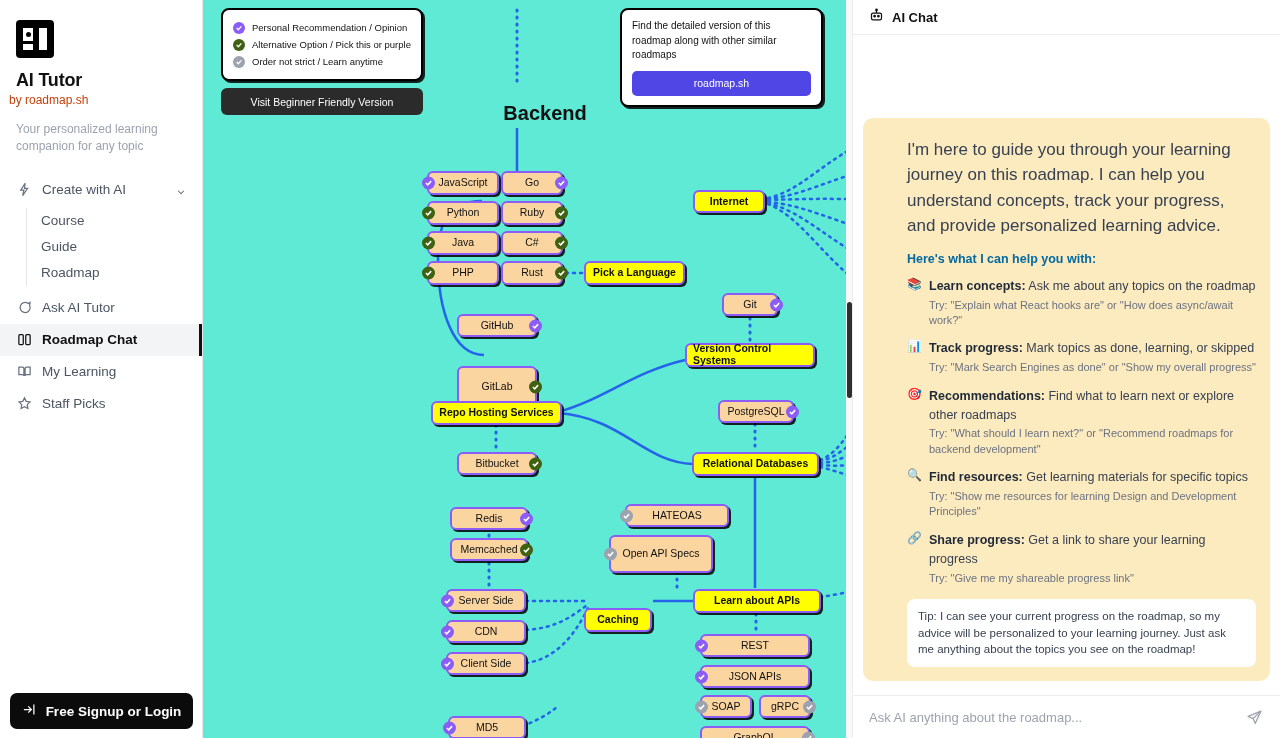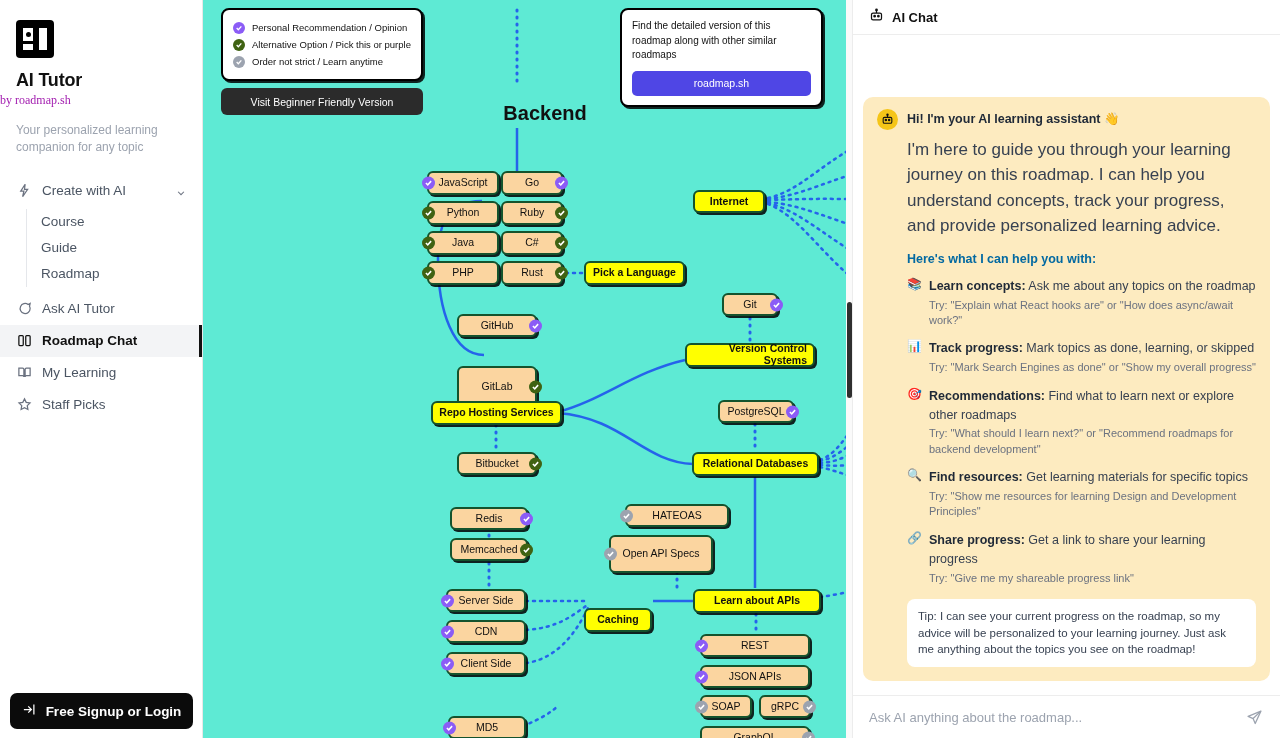--- a/index.html
+++ b/index.html
@@ -18,21 +18,21 @@
   }
   .brand-logo {
     width: 38px; height: 38px; background: #000; border-radius: 4px;
     margin: 4px 0 0 16px; position: relative;
   }
   .brand-logo .lg-l { position:absolute; left:7px; top:8px; width:10px; height:22px; background:#fff; }
   .brand-logo .lg-l:before{content:"";position:absolute;left:2.5px;top:4px;width:5px;height:5px;background:#000;border-radius:50%;}
   .brand-logo .lg-l:after{content:"";position:absolute;left:0px;top:13px;width:10px;height:3px;background:#000;}
   .brand-logo .lg-r { position:absolute; right:7px; top:8px; width:8px; height:22px; background:#fff; }
   .brand-title { font-size: 18px; font-weight: bold; color: #111; margin: 12px 0 0 16px; letter-spacing:-.2px;}
-  .brand-sub { font-size: 12px; color: #a21caf; margin: 2px 0 0 0; font-family: Liberation Serif, serif; }
+  .brand-sub { font-size: 12px; color: #c2410c; margin: 2px 0 0 9px; }
   .brand-desc { font-size: 12px; color: #9ca3af; margin: 14px 16px 0 16px; line-height: 1.45; }
 
   .nav { margin-top: 18px; }
   .nav-row {
     display: flex; align-items: center; gap: 10px;
     height: 32px; padding: 0 16px; font-size: 13.5px; color: #4b5563;
     cursor: pointer; position: relative;
   }
   .nav-row.active { background: #f3f4f6; color: #111; font-weight: bold; }
   .nav-row.active:after{content:"";position:absolute;right:0;top:0;width:3px;height:100%;background:#111;}
@@ -53,23 +53,23 @@
   
   .canvas {
     flex: 0 0 650px; width: 650px; height: 738px; position: relative;
     background: #5eead4; overflow: hidden; border-right: 1px solid #ececec;
   }
   .canvas svg.links { position: absolute; inset: 0; width: 650px; height: 738px; pointer-events: none; }
   .scroll-track { position:absolute; right:0px; top:0; width:6px; height:100%; background:#fafafa; }
   .scroll-thumb { position:absolute; right:0px; top:4px; width:5px; height:96px; background:#2f2f2f; border-radius:3px; cursor:pointer;}
 
   .node {
-    position: absolute; border: 2px solid #14532d; border-radius: 6px;
+    position: absolute; border: 2px solid #8b5cf6; border-radius: 6px;
     display: flex; align-items: center; justify-content: center;
-    font-size: 10.5px; color: #111; text-align: right;
+    font-size: 10.5px; color: #111; text-align: left;
     box-shadow: 2px 2px 0 rgba(0,0,0,.85); cursor: pointer; user-select: none;
     padding: 0 6px; line-height: 1.1;
   }
   .node.primary { background: #ffff00; font-weight: bold; }
   .node.sub { background: #fbd5a0; }
 
   .chk { position: absolute; width: 13px; height: 13px; border-radius: 50%;
          display:flex; align-items:center; justify-content:center; z-index: 5; }
   .chk svg { width: 9px; height: 9px; }
   .chk.purple { background: #8b5cf6; }
@@ -564,32 +564,20 @@
             <circle cx="12" cy="3" r="1.2" fill="#111"></circle>
             <circle cx="9" cy="13" r="1.2" fill="#111"></circle>
             <circle cx="15" cy="13" r="1.2" fill="#111"></circle>
           </svg>
       </span>
       <span>AI Chat</span>
     </div>
 
     <div class="chat-body">
       <div class="bubble">
-        <div class="bub-head">
-          <span class="bot-av">
-            <svg viewBox="0 0 24 24" fill="none" stroke="#111" stroke-width="2">
-                <rect x="4" y="8" width="16" height="11" rx="2.5"></rect>
-                <path d="M12 4v4"></path>
-                <circle cx="12" cy="3" r="1.2" fill="#111"></circle>
-                <circle cx="9" cy="13" r="1.3" fill="#111"></circle>
-                <circle cx="15" cy="13" r="1.3" fill="#111"></circle>
-              </svg>
-          </span>
-          <span class="bub-title">Hi! I'm your AI learning assistant 👋</span>
-        </div>
         <div class="bub-p">I'm here to guide you through your learning journey on this roadmap. I can help you understand concepts, track your progress, and provide personalized learning advice.</div>
         <div class="bub-sub">Here's what I can help you with:</div>
 
         <div class="feat">
           <span class="feat-ic">📚</span>
           <span>
             <span class="feat-main"><b>Learn concepts:</b>
             <span>Ask me about any topics on the roadmap</span></span>
             <div class="feat-try">Try: "Explain what React hooks are" or "How does async/await work?"</div>
           </span>

